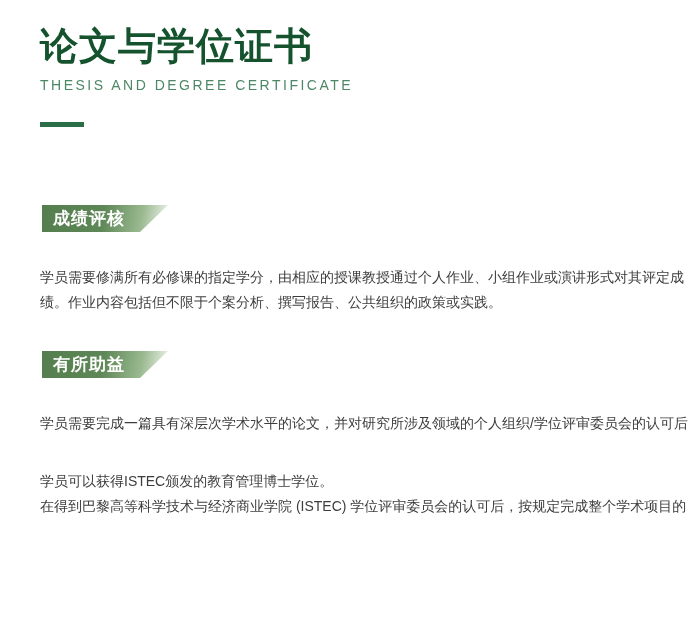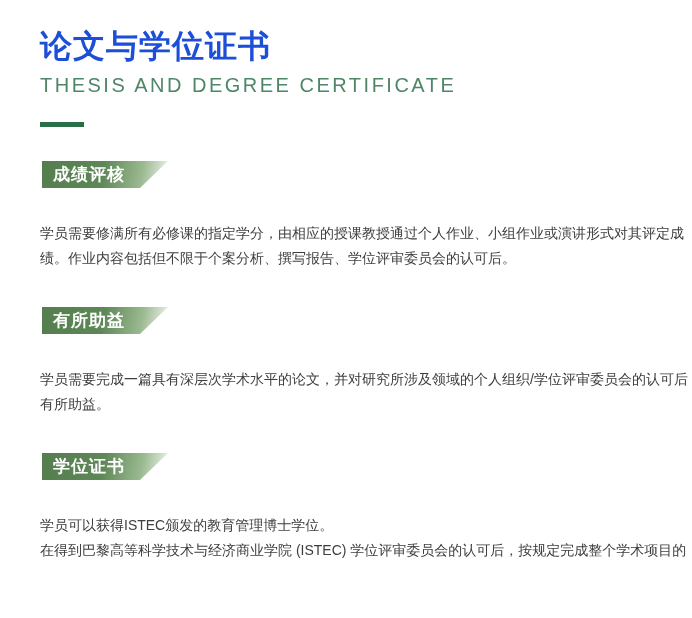--- a/index.html
+++ b/index.html
@@ -17,29 +17,29 @@
     box-sizing: border-box;
     width: 692px;
     height: 618px;
     padding-left: 40px;
     padding-right: 28px;
     background: #ffffff;
   }
   .title-zh {
     margin: 0;
     padding-top: 30px;
-    font-size: 32px;
+    font-size: 38px;
     line-height: 32px;
     font-weight: 700;
-    color: #1d4ed8;
+    color: #14532d;
     letter-spacing: 1px;
   }
   .title-en {
     margin-top: 15px;
-    font-size: 20px;
+    font-size: 14px;
     line-height: 17px;
     font-weight: 400;
     color: #4d8766;
     letter-spacing: 2.5px;
   }
   .accent-dash {
     margin-top: 28px;
     width: 44px;
     height: 5px;
     background: #2a6e48;
@@ -48,21 +48,21 @@
     margin-top: 36px;
     margin-left: 2px;
     width: 126px;
     height: 27px;
     background: linear-gradient(100deg, #557e4e 0%, #5e8757 48%, #9ab990 78%, #f2f6f0 100%);
     clip-path: polygon(0 0, 100% 0, calc(100% - 28px) 100%, 0 100%);
     display: flex;
     align-items: center;
   }
   .section.first .banner {
-    margin-top: 34px;
+    margin-top: 78px;
   }
   .banner-label {
     padding-left: 11px;
     font-size: 17px;
     line-height: 27px;
     font-weight: 700;
     color: #ffffff;
     letter-spacing: 1px;
   }
   .para {
@@ -85,37 +85,33 @@
   <div class="title-en">THESIS AND DEGREE CERTIFICATE</div>
 
   <div class="accent-dash"></div>
 
   <section class="section first">
     <div class="banner">
       <span class="banner-label">成绩评核</span>
     </div>
     <div class="para">
       <div class="line">学员需要修满所有必修课的指定学分，由相应的授课教授通过个人作业、小组作业或演讲形式对其评定成</div>
-      <div class="line">绩。作业内容包括但不限于个案分析、撰写报告、学位评审委员会的认可后。</div>
+      <div class="line">绩。作业内容包括但不限于个案分析、撰写报告、公共组织的政策或实践。</div>
     </div>
   </section>
 
   <section class="section">
     <div class="banner">
       <span class="banner-label">有所助益</span>
     </div>
     <div class="para">
       <div class="line">学员需要完成一篇具有深层次学术水平的论文，并对研究所涉及领域的个人组织/学位评审委员会的认可后</div>
-      <div class="line">有所助益。</div>
     </div>
   </section>
 
   <section class="section">
-    <div class="banner">
-      <span class="banner-label">学位证书</span>
-    </div>
     <div class="para">
       <div class="line">学员可以获得ISTEC颁发的教育管理博士学位。</div>
       <div class="line">在得到巴黎高等科学技术与经济商业学院 (ISTEC) 学位评审委员会的认可后，按规定完成整个学术项目的</div>
     </div>
   </section>
 
 </div>
 
 </body></html>

